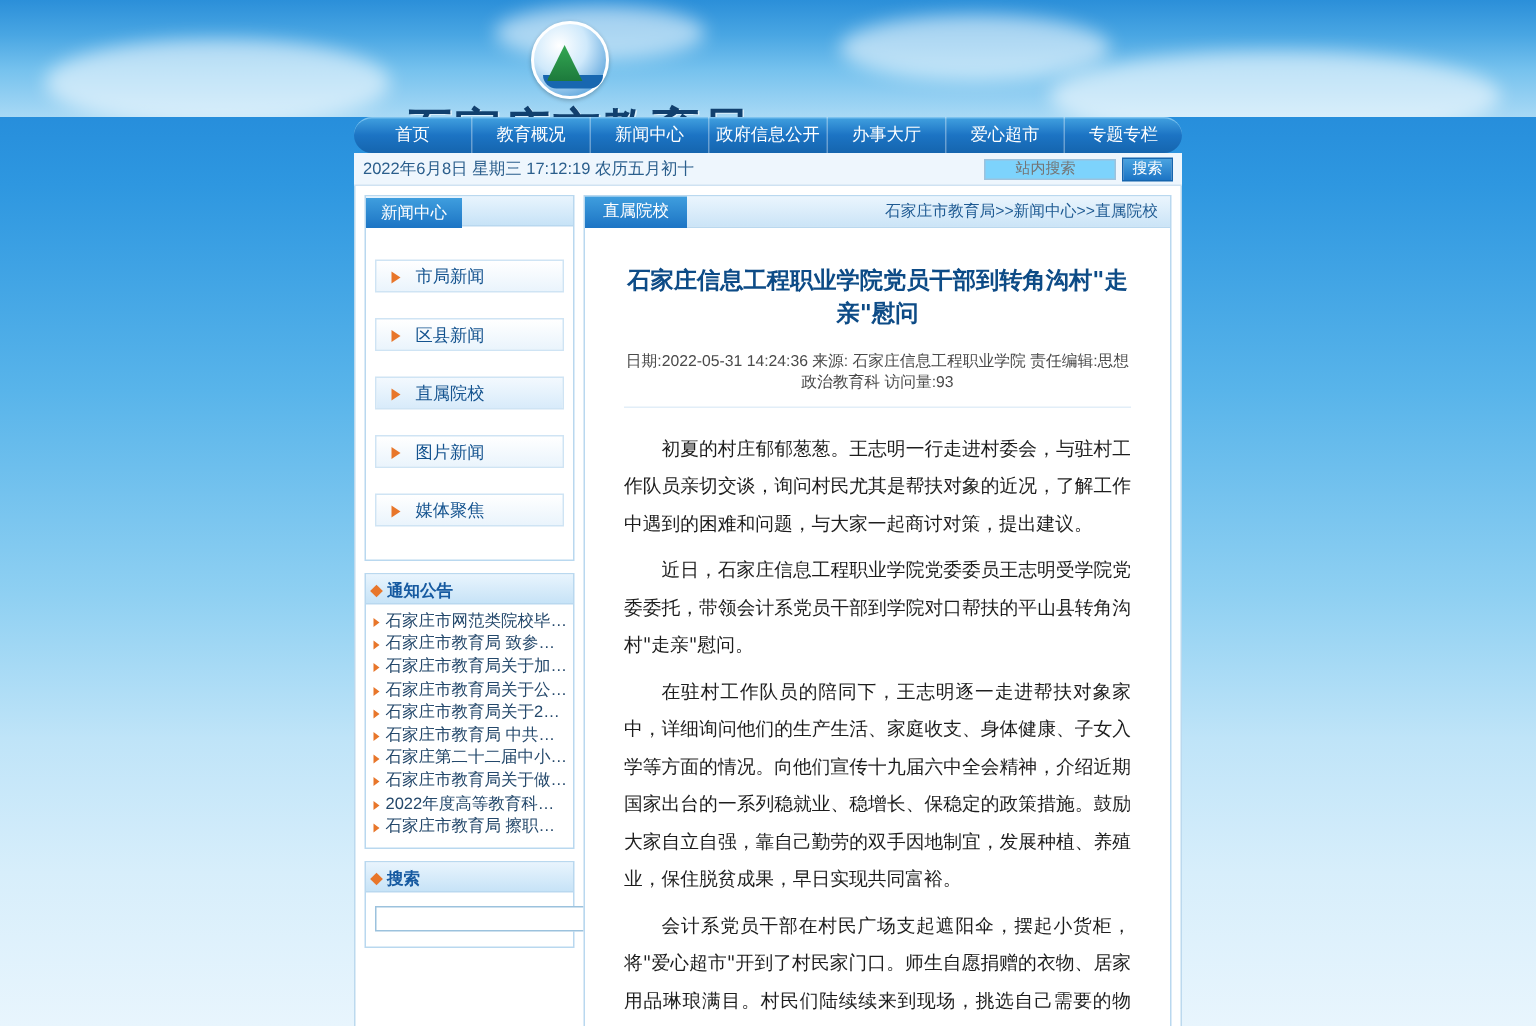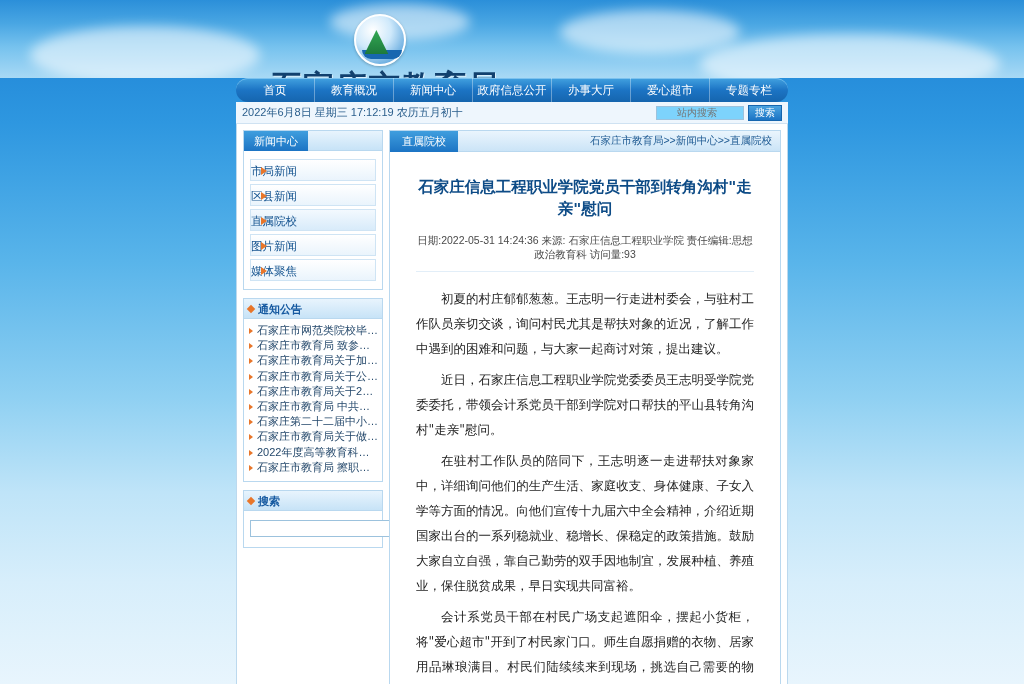--- a/index.html
+++ b/index.html
@@ -128,25 +128,26 @@
     display:inline-block; color:#1559a0; font-size:11px; font-weight:bold;
     padding-left:14px; position:relative;
   }
   .panel-head .tab2:before{
     content:""; position:absolute; left:4px; top:7px; width:6px;height:6px;
     background:#e8762a; transform:rotate(45deg);
   }
   .menu { padding:5px 4px; }
   .menu-item {
     height:22px; line-height:22px;
-    margin:3px 2px;
+    margin:17px 2px;
     border:1px solid #cfe4f4;
     background:linear-gradient(to bottom,#ffffff,#eaf4fc);
     font-size:11.5px;
     color:#14538f;
+    padding-left:26px;
     position:relative;
     cursor:pointer;
   }
   .menu-item:before{
     content:""; position:absolute; left:10px; top:7px;
     width:0;height:0;border-left:6px solid #e8762a;
     border-top:4px solid transparent;border-bottom:4px solid transparent;
   }
   .menu-item.active { background:linear-gradient(to bottom,#f3f9fe,#d8ebfa); }
 

